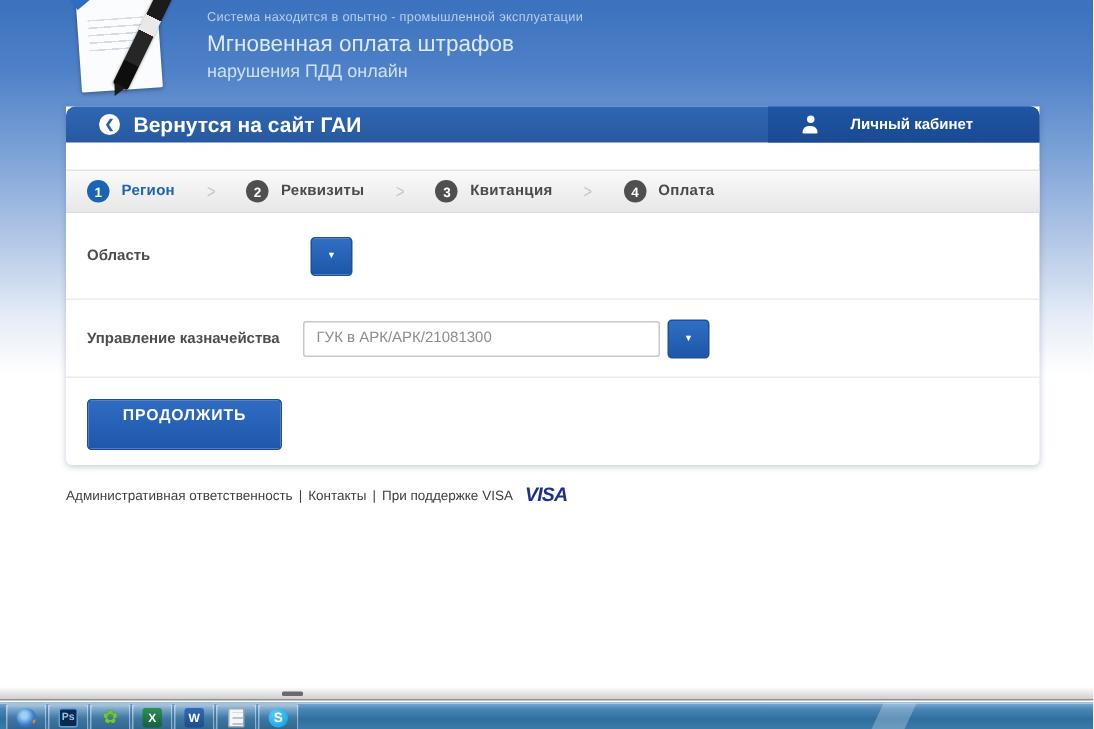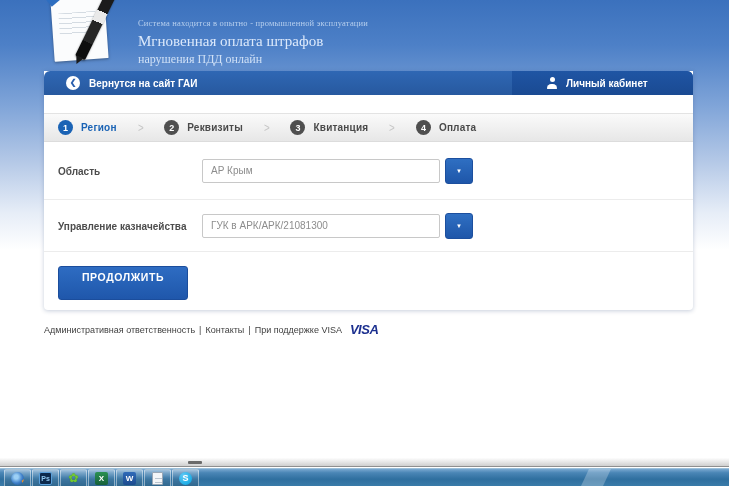--- a/index.html
+++ b/index.html
@@ -17,43 +17,43 @@
   .logo-paper::after { content:""; position:absolute; left:7px; top:28px; right:10px; height:24px;
     background:repeating-linear-gradient(180deg,#d4dbe2 0 1px, transparent 1px 5px); }
   .logo-ribbon { position:absolute; left:-1px; top:4px; width:28px; height:11px; background:#2e6ec0;
     transform:rotate(-40deg); z-index:2; }
   .logo-pen { position:absolute; left:46px; top:-2px; width:11px; height:80px; border-radius:5px 5px 2px 2px;
     background:linear-gradient(180deg,#1b1b1b 0 36%, #e9e9e9 36% 50%, #262626 50% 78%, #0e0e0e 78%);
     transform:rotate(26deg); box-shadow:0 1px 2px rgba(0,0,0,.4); z-index:3; }
   .logo-pen::after { content:""; position:absolute; left:1px; bottom:-7px; width:0; height:0;
     border-left:4px solid transparent; border-right:4px solid transparent; border-top:8px solid #1a1a1a; }
 
-  .header-text { position:absolute; left:138px; top:18px;font-family:Liberation Serif, serif; }
+  .header-text { position:absolute; left:138px; top:6px; }
   .header-notice { font-size:8.5px; color:#b7cfee; letter-spacing:.2px; }
   .header-title  { font-size:15px; color:#dce9fb; margin-top:5px; }
   .header-subtitle { font-size:12px; color:#cfe0f6; margin-top:2px; }
 
   .lang { position:absolute; top:55px; right:36px; font-size:9px; font-weight:bold; color:#fff;margin-top:44px; }
   .lang a { color:#fff; text-decoration:none; cursor:pointer; }
   .lang a.ukr { text-decoration:underline; }
 
   
   .card { position:absolute; left:44px; top:71px; width:649px; height:239px; background:#fff;
     border-radius:0 0 4px 4px; box-shadow:0 1px 4px rgba(30,60,110,.25); }
 
   .navbar { position:absolute; left:0; top:0; width:100%; height:24px;
     background:linear-gradient(#2f67b4,#27599f); border-radius:6px 6px 0 0; }
   .nav-back { position:absolute; left:0; top:0; height:24px; display:flex; align-items:center; gap:9px;
     padding-left:22px; cursor:pointer; }
   .back-circle { width:14px; height:14px; border-radius:50%; background:#fff; color:#2a5fae;
     font-size:8px; font-weight:bold; display:flex; align-items:center; justify-content:center; line-height:1; }
-  .nav-back-label { font-size:10px; font-weight:bold; color:#fff; }
+  .nav-back-label { font-size:14px; font-weight:bold; color:#fff; }
   .nav-account { position:absolute; right:0; top:0; width:181px; height:24px;
     background:linear-gradient(#1f55a4,#1a4a92); border-radius:0 6px 0 0;
-    display:flex; align-items:center; gap:8px; padding-left:34px; cursor:pointer; }
+    display:flex; align-items:center; gap:21px; padding-left:22px; cursor:pointer; }
   .user-icon { position:relative; width:12px; height:12px; }
   .user-icon::before { content:""; position:absolute; left:3.5px; top:0; width:5px; height:5px;
     border-radius:50%; background:#fff; }
   .user-icon::after { content:""; position:absolute; left:1px; bottom:0; width:10px; height:5px;
     border-radius:5px 5px 1px 1px; background:#fff; }
   .nav-account-label { font-size:10px; font-weight:bold; color:#fff; }
 
   .daterow { position:absolute; left:0; top:24px; width:100%; height:18px; background:#fff;
     text-align:right; font-size:9px; color:#9a9a9a; line-height:18px; padding-right:8px; }
 
@@ -181,21 +181,20 @@
       <span class="step-sep">&gt;</span>
       <div class="step">
         <span class="step-num">4</span>
         <span class="step-label">Оплата</span>
       </div>
     </div>
 
     <div class="frow frow1">
       <span class="flabel">Область</span>
       <div class="fctrl">
-        <input type="text" readonly="" value="АР Крым" style="">
         <div class="drop-btn">
             <span>▼</span>
           </div>
       </div>
     </div>
 
     <div class="frow frow2">
       <span class="flabel">Управление казначейства</span>
       <div class="fctrl">
         <input type="text" readonly="" value="ГУК в АРК/АРК/21081300" style="">

